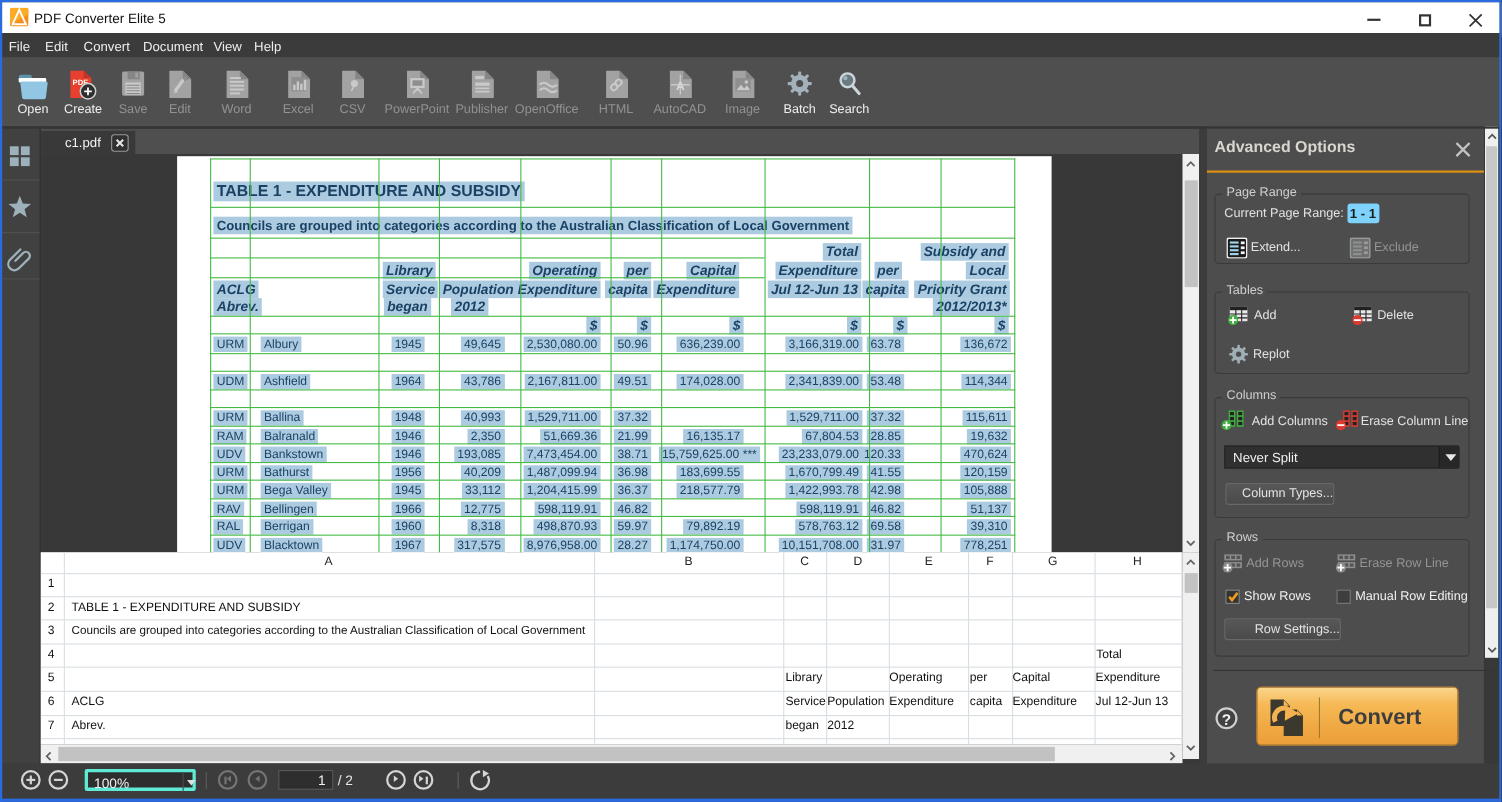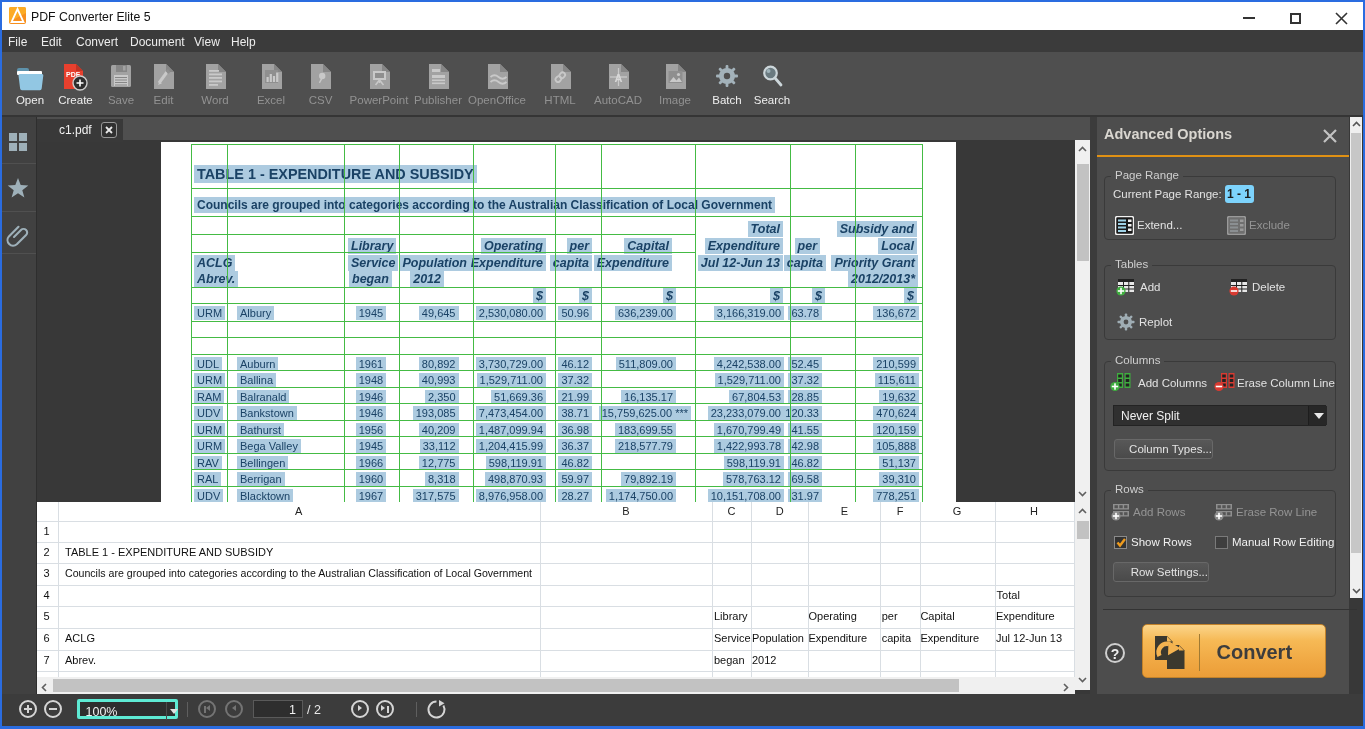--- a/index.html
+++ b/index.html
@@ -345,31 +345,31 @@
       <b class="c2"><i>Albury</i></b>
       <b class="c3"><i>1945</i></b>
       <b class="c4"><i>49,645</i></b>
       <b class="c5"><i>2,530,080.00</i></b>
       <b class="c6"><i>50.96</i></b>
       <b class="c7"><i>636,239.00</i></b>
       <b class="c8"><i>3,166,319.00</i></b>
       <b class="c9"><i>63.78</i></b>
       <b class="c10"><i>136,672</i></b>
     </div>
-  <div class="r" style="top:215.6px">
-      <b class="c1"><i>UDL</i></b>
-      <b class="c2"><i>Auburn</i></b>
-      <b class="c3"><i>1961</i></b>
-      <b class="c4"><i>80,892</i></b>
-      <b class="c5"><i>3,730,729.00</i></b>
-      <b class="c6"><i>46.12</i></b>
-      <b class="c7"><i>511,809.00</i></b>
-      <b class="c8"><i>4,242,538.00</i></b>
-      <b class="c9"><i>52.45</i></b>
-      <b class="c10"><i>210,599</i></b>
+  <div class="r" style="top:199.1px">
+      <b class="c1"><i>UDM</i></b>
+      <b class="c2"><i>Ashfield</i></b>
+      <b class="c3"><i>1964</i></b>
+      <b class="c4"><i>43,786</i></b>
+      <b class="c5"><i>2,167,811.00</i></b>
+      <b class="c6"><i>49.51</i></b>
+      <b class="c7"><i>174,028.00</i></b>
+      <b class="c8"><i>2,341,839.00</i></b>
+      <b class="c9"><i>53.48</i></b>
+      <b class="c10"><i>114,344</i></b>
     </div>
   <div class="r" style="top:232.1px">
       <b class="c1"><i>URM</i></b>
       <b class="c2"><i>Ballina</i></b>
       <b class="c3"><i>1948</i></b>
       <b class="c4"><i>40,993</i></b>
       <b class="c5"><i>1,529,711.00</i></b>
       <b class="c6"><i>37.32</i></b>
       <b class="c8"><i>1,529,711.00</i></b>
       <b class="c9"><i>37.32</i></b>
@@ -739,21 +739,21 @@
     </svg>
   <span class="ptxt" style="left:139px;top:391px;color:#949494">Erase Row Line</span>
   <div class="abs" style="left:17px;top:421px;width:13px;height:13px;background:#333;border:1px solid #8a8a8a">
       <svg width="13" height="13" style="position:absolute;left:0;top:-1px">
         <path d="M2.5,6.5 L5,9.5 L10,3" stroke="#ef9b1d" stroke-width="2.4" fill="none"></path>
       </svg>
     </div>
   <span class="ptxt" style="left:34px;top:421px;color:#f0f0f0">Show Rows</span>
   <div class="abs" style="left:118px;top:421px;width:13px;height:13px;background:#3e3e3e;border:1px solid #7a7a7a"></div>
   <span class="ptxt" style="left:135px;top:421px;color:#f0f0f0">Manual Row Editing</span>
-  <div class="pbtn" style="left:16px;top:447px;width:96px;height:20px;line-height:19px">Row Settings...</div>
+  <div class="pbtn" style="left:16px;top:447px;width:106px;height:20px;line-height:19px">Row Settings...</div>
   <div class="abs" style="left:6px;top:494px;width:254px;height:1px;background:#333"></div>
   <div class="abs" style="left:8px;top:528px;width:20px;height:20px;border:2px solid #cfcfcf;border-radius:50%;background:#424242;color:#efefef;font-size:14px;font-weight:bold;text-align:center;line-height:19px">?</div>
   <div class="abs" style="left:44.5px;top:509px;width:184px;height:54px;background:linear-gradient(#fbd58b,#f6b955 30%,#f0a843 70%,#eb9d38);border:1px solid #c2822a;border-radius:5px">
       <svg class="abs" style="left:11px;top:10px" width="36" height="36" viewBox="0 0 36 36">
         <g fill="#3b382e">
           <path d="M1,1 h12 l5.5,5.5 v18.5 h-17.5 z"></path>
           <path d="M13,10 h12 l5.5,5.5 v18.5 h-17.5 z"></path>
         </g>
         <path d="M13,1.6 l4.9,4.9 h-4.9 z" fill="#f7ba57"></path>
         <path d="M25,10.6 l4.9,4.9 h-4.9 z" fill="#f2ae49"></path>

